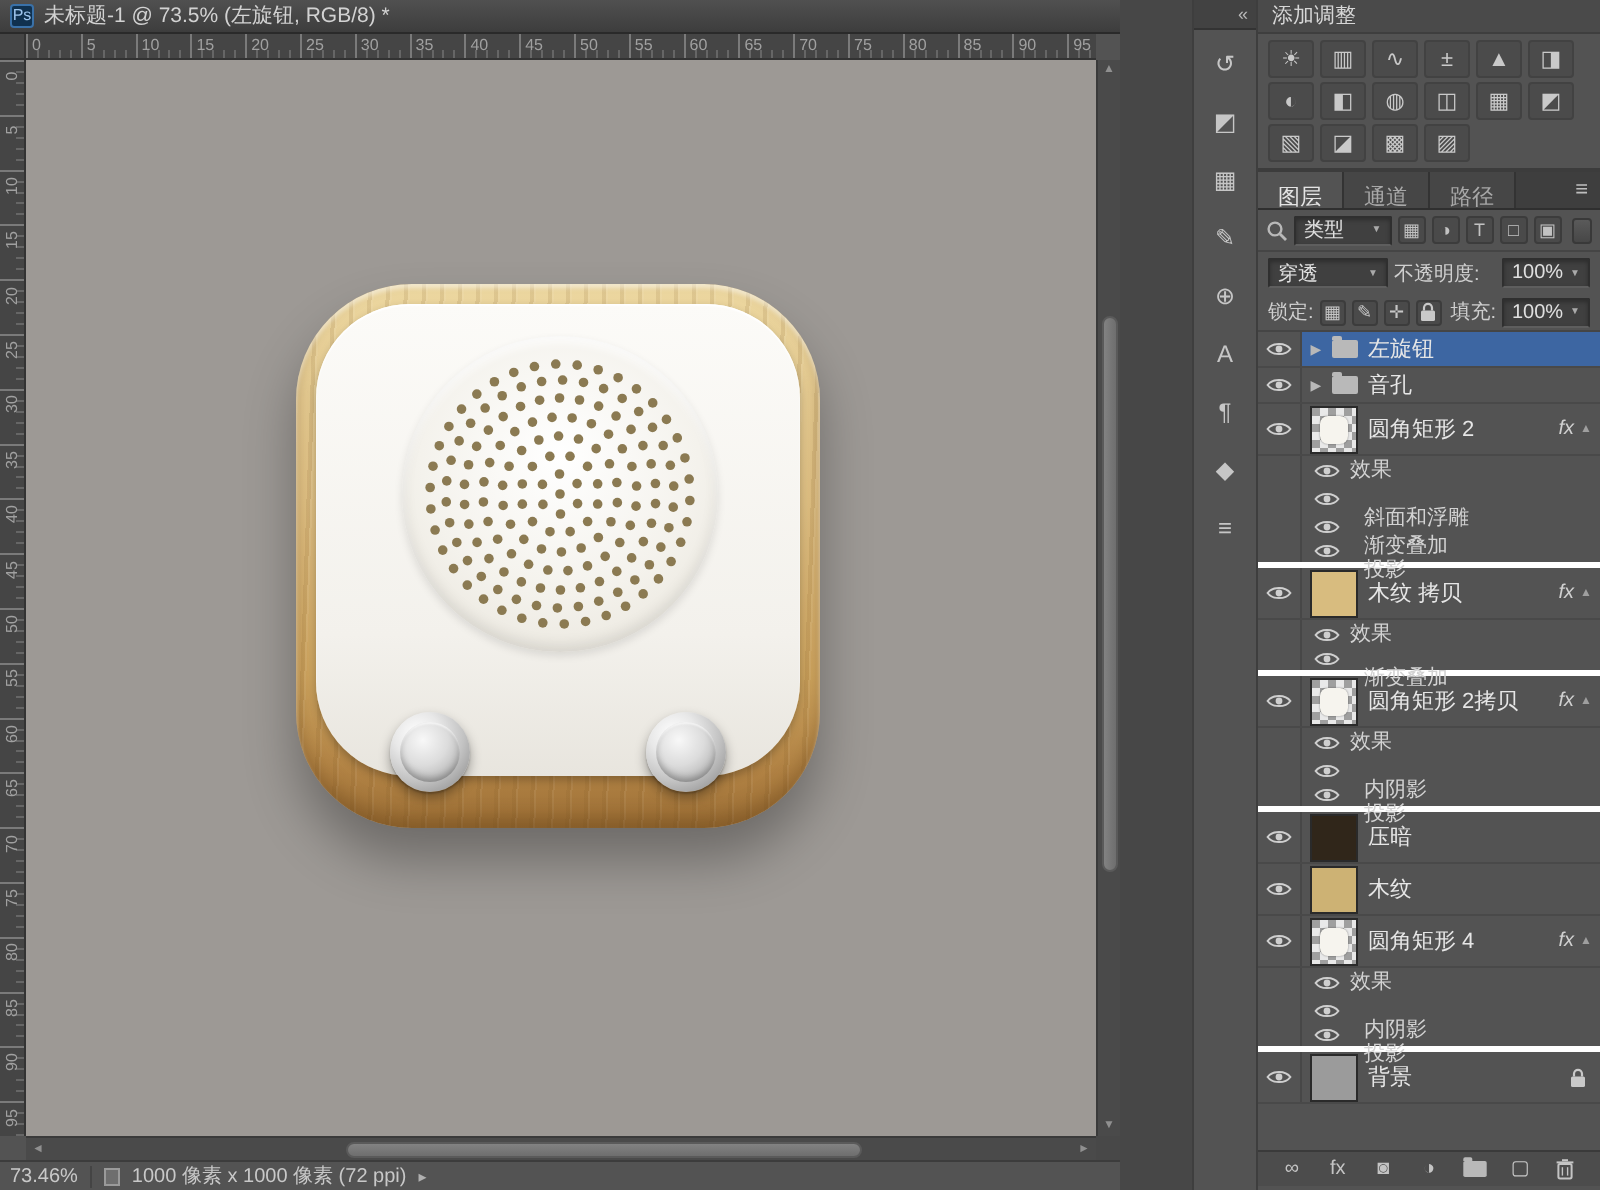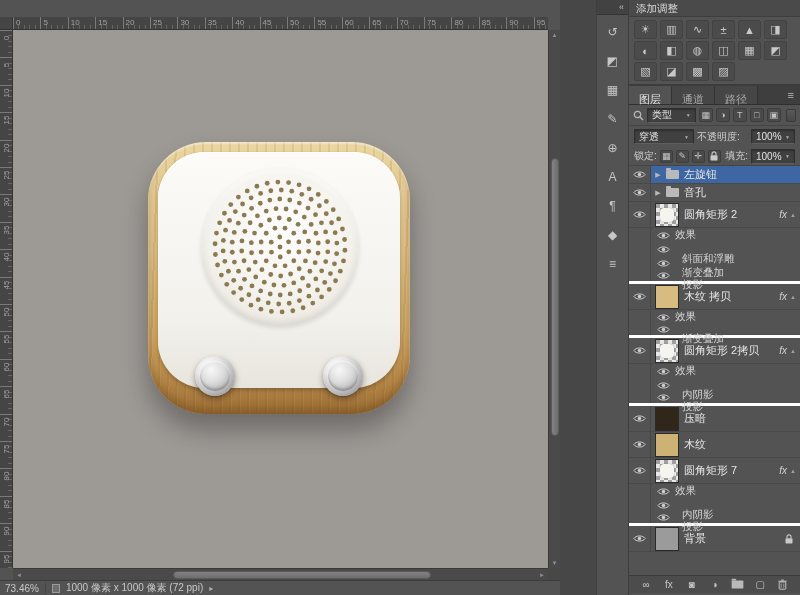--- a/index.html
+++ b/index.html
@@ -142,20 +142,24 @@
   .rowlock { margin-left:auto; margin-right:7px; display:flex; }
   .layers-bottom { position:absolute; left:0; bottom:0; width:100%; height:18px; background:#4c4c4c;
     border-top:1px solid #3a3a3a; display:flex; align-items:center; justify-content:space-between; padding:0 10px; }
   .b-ic { display:flex; align-items:center; justify-content:center; min-width:14px; height:14px; color:#c4c4c4; font-size:10px; }
   .mag { display:flex; }
 </style>
 </head>
 <body>
 
 <div class="doc-window">
+  <div class="title-bar">
+    <span class="ps-icon">Ps</span>
+    <span class="title-text">未标题-1 @ 73.5% (左旋钮, RGB/8) *</span>
+  </div>
   <div class="ruler-corner"></div>
   <div class="h-ruler">
       <span class="hnum" style="left: 3px;">0</span>
       <span class="hnum" style="left: 30.4px;">5</span>
       <span class="hnum" style="left: 57.8px;">10</span>
       <span class="hnum" style="left: 85.2px;">15</span>
       <span class="hnum" style="left: 112.6px;">20</span>
       <span class="hnum" style="left: 140px;">25</span>
       <span class="hnum" style="left: 167.4px;">30</span>
       <span class="hnum" style="left: 194.8px;">35</span>
@@ -656,21 +660,21 @@
           <span class="lname">木纹</span>
         </div>
         <div class="lrow layer">
           <span class="eyecol">
             <svg width="13" height="9" viewBox="0 0 13 9">
               <path d="M0.8 4.5 C3.2 1.1 9.8 1.1 12.2 4.5 C9.8 7.9 3.2 7.9 0.8 4.5 Z" fill="none" stroke="#cfcfcf"></path>
               <circle cx="6.5" cy="4.5" r="1.7" fill="#cfcfcf"></circle>
             </svg>
           </span>
           <span class="thumb checker shape"></span>
-          <span class="lname">圆角矩形 7</span>
+          <span class="lname">圆角矩形 4</span>
           <span class="fxbadge">fx</span>
           <span class="fxarrow">▲</span>
         </div>
         <div class="lrow fxr fxh">
           <span class="eyecol"></span>
           <span class="fxeye">
             <svg width="13" height="9" viewBox="0 0 13 9">
               <path d="M0.8 4.5 C3.2 1.1 9.8 1.1 12.2 4.5 C9.8 7.9 3.2 7.9 0.8 4.5 Z" fill="none" stroke="#cfcfcf"></path>
               <circle cx="6.5" cy="4.5" r="1.7" fill="#cfcfcf"></circle>
             </svg>

